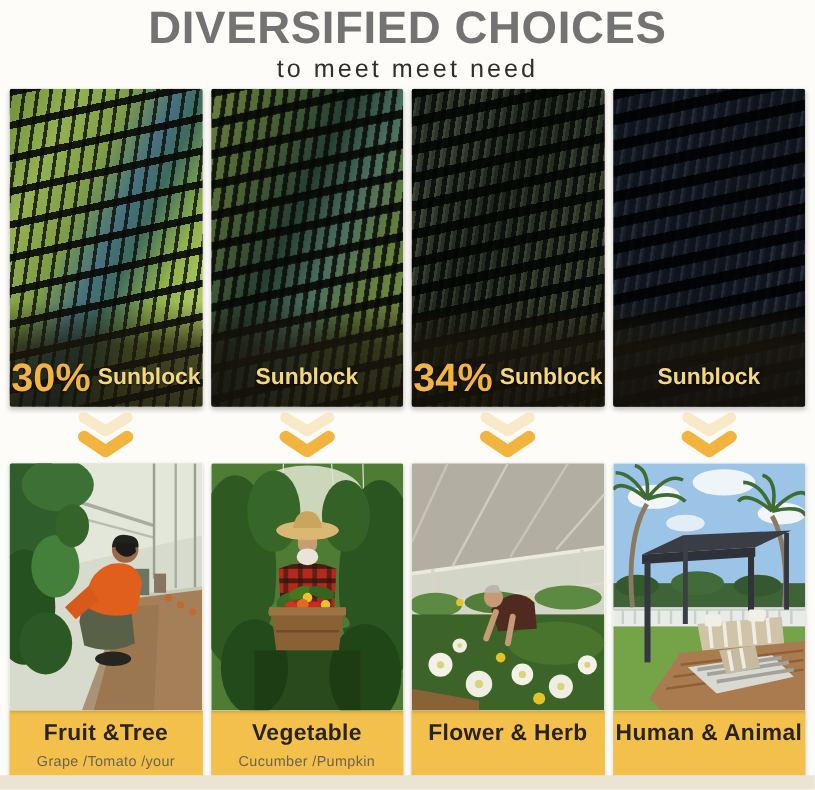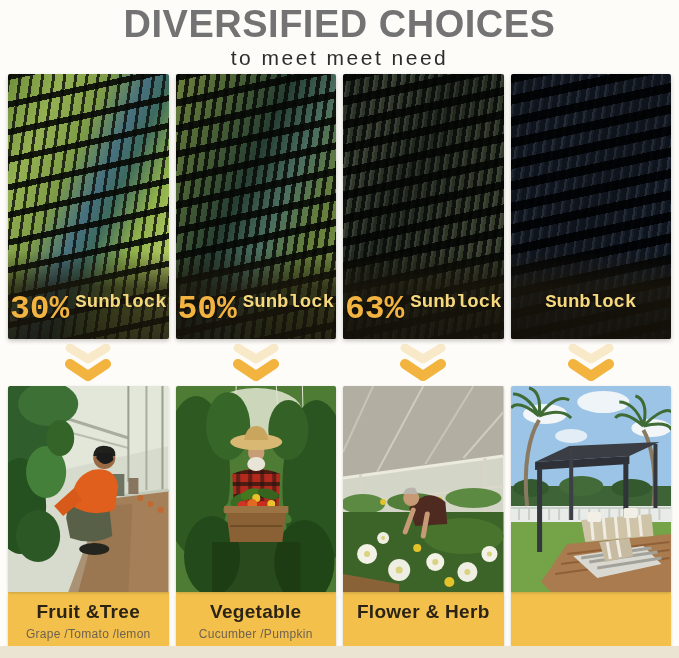--- a/index.html
+++ b/index.html
@@ -49,24 +49,23 @@
       linear-gradient(115deg,#3a4434 0%,#57614a 20%,#2c3628 40%,#49543c 60%,#5d684a 78%,#3c462f 100%);
   }
   .mesh-90{
     background:
       repeating-linear-gradient(168deg, rgba(2,3,5,.96) 0 9px, rgba(22,28,38,.6) 9px 21px),
       repeating-linear-gradient(98deg, rgba(4,6,10,.93) 0 5px, rgba(168,188,216,.22) 5px 7px, rgba(4,6,10,.1) 7px 9px),
       linear-gradient(115deg,#10141c 0%,#1d2430 28%,#0c1016 52%,#202a3a 74%,#0e1218 100%);
   }
   .mesh-label{
     position:absolute;left:0;right:0;bottom:0;height:88px;box-sizing:border-box;
-    display:flex;align-items:flex-start;justify-content:center;gap:6px;
+    display:flex;align-items:center;justify-content:center;gap:6px;
     padding-top:40px;
     background:linear-gradient(to bottom, rgba(28,24,12,0) 0%, rgba(28,24,12,.72) 42%, rgba(22,18,10,.84) 100%);
-    font-family:Liberation Mono, monospace;
   }
   .pct{
     font-size:33px;font-weight:800;color:#f2b341;
     text-shadow:0 1px 2px rgba(0,0,0,.55);
   }
   .sb{
     font-size:19px;font-weight:700;color:#f5d77e;
     text-shadow:0 1px 2px rgba(0,0,0,.5);
   }
   
@@ -104,27 +103,26 @@
 
   <section class="row meshes">
     <div class="mesh mesh-30">
       <div class="mesh-label">
         <span class="pct">30%</span>
         <span class="sb">Sunblock</span>
       </div>
     </div>
     <div class="mesh mesh-50">
       <div class="mesh-label">
-        <span class="pct">50%</span>
         <span class="sb">Sunblock</span>
       </div>
     </div>
     <div class="mesh mesh-70">
       <div class="mesh-label">
-        <span class="pct">63%</span>
+        <span class="pct">34%</span>
         <span class="sb">Sunblock</span>
       </div>
     </div>
     <div class="mesh mesh-90">
       <div class="mesh-label">
         <span class="sb">Sunblock</span>
       </div>
     </div>
   </section>
 
@@ -193,21 +191,21 @@
             <path d="M64 120 Q62 92 84 84 Q106 80 110 100 L106 124 Q84 132 64 120 Z" fill="#e05f1d"></path>
             <path d="M66 102 L46 120 L55 130 L74 114 Z" fill="#d85a1a"></path>
             <circle cx="96" cy="72" r="11" fill="#9a6a44"></circle>
             <path d="M85 70 Q86 58 98 60 Q108 61 107 70 Z" fill="#20201c"></path>
             <path d="M88 72 Q96 83 105 74 L104 67 L89 67 Z" fill="#1b1b1b"></path>
           </g>
         </svg>
       </div>
       <figcaption class="caption">
         <div class="cap-title">Fruit &amp;Tree</div>
-        <div class="cap-sub">Grape /Tomato /lemon</div>
+        <div class="cap-sub">Grape /Tomato /your</div>
       </figcaption>
     </figure>
 
     <figure class="card" style="margin:0">
       <div class="photo">
         <svg viewBox="0 0 160 206" preserveAspectRatio="none">
           <defs>
             <pattern id="plaid2" width="12" height="12" patternUnits="userSpaceOnUse">
               <rect width="12" height="12" fill="#b32a1c"></rect>
               <rect width="12" height="4" fill="#23140f" opacity="0.7"></rect>
@@ -353,19 +351,20 @@
             <path d="M70 134 L140 128 L142 150 L74 156 Z" fill="#cfc3a8"></path>
             <path d="M80 133 L82 154 M92 132 L94 153 M104 131 L106 152 M116 130 L118 151 M128 129 L130 150" stroke="#f0ece2" stroke-width="3"></path>
             <rect x="76" y="126" width="14" height="10" rx="2" fill="#f2efe6"></rect>
             <rect x="112" y="122" width="14" height="10" rx="2" fill="#f2efe6"></rect>
             <path d="M88 156 L118 152 L122 170 L94 176 Z" fill="#c6baa0"></path>
             <path d="M96 156 L99 173 M106 154 L109 171" stroke="#f0ece2" stroke-width="3"></path>
           </g>
         </svg>
       </div>
       <figcaption class="caption">
+        <div class="cap-title">Human &amp; Animal</div>
       </figcaption>
     </figure>
 
   </section>
 
   <div class="bottom-strip"></div>
 </main>
 
 </body></html>

